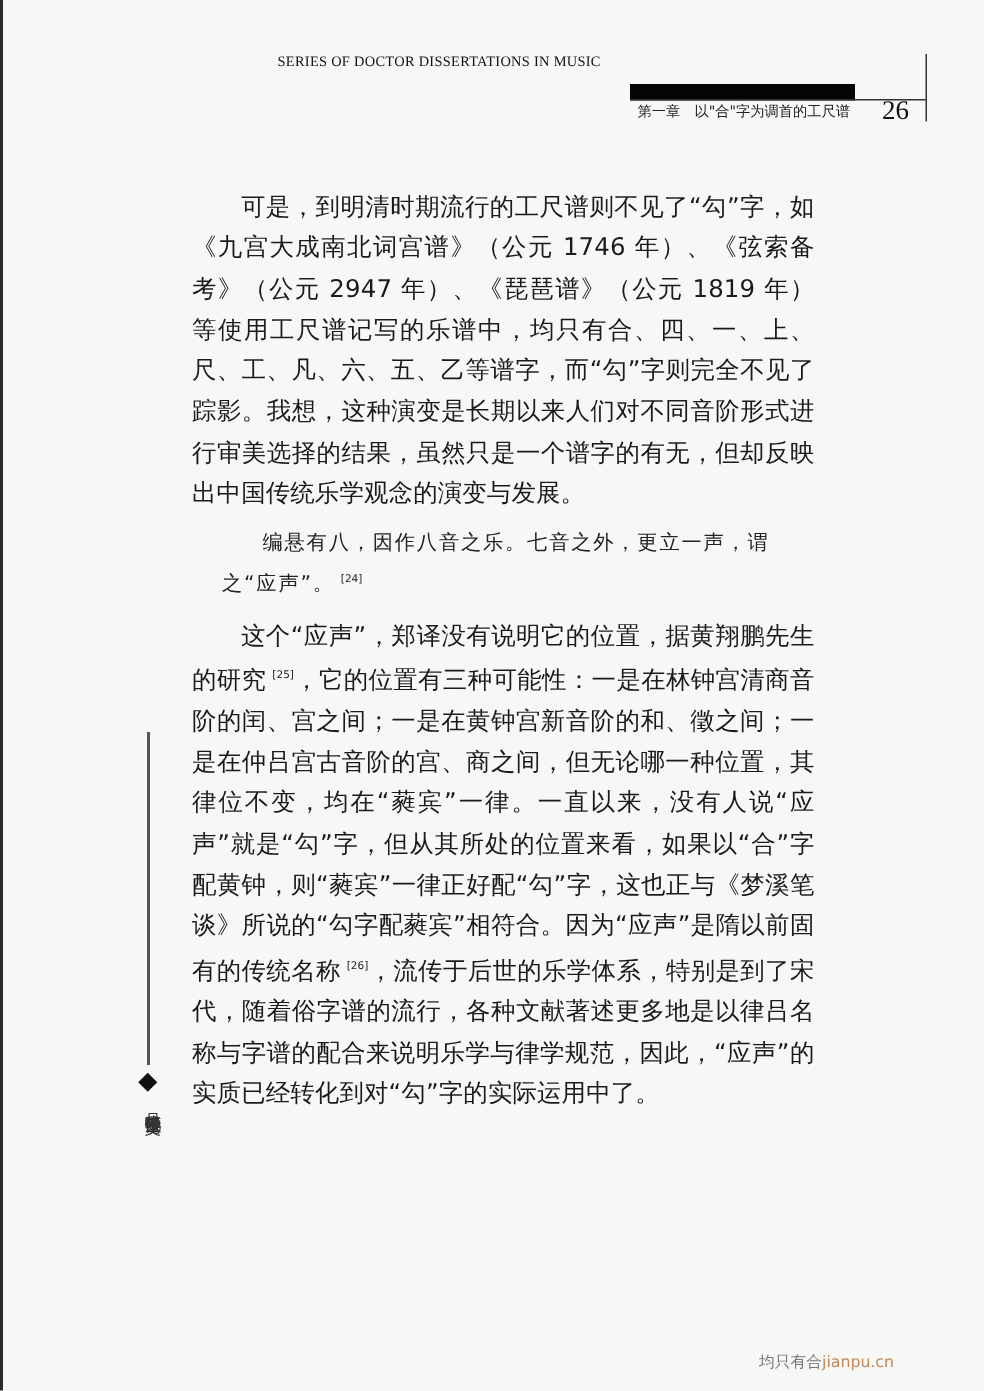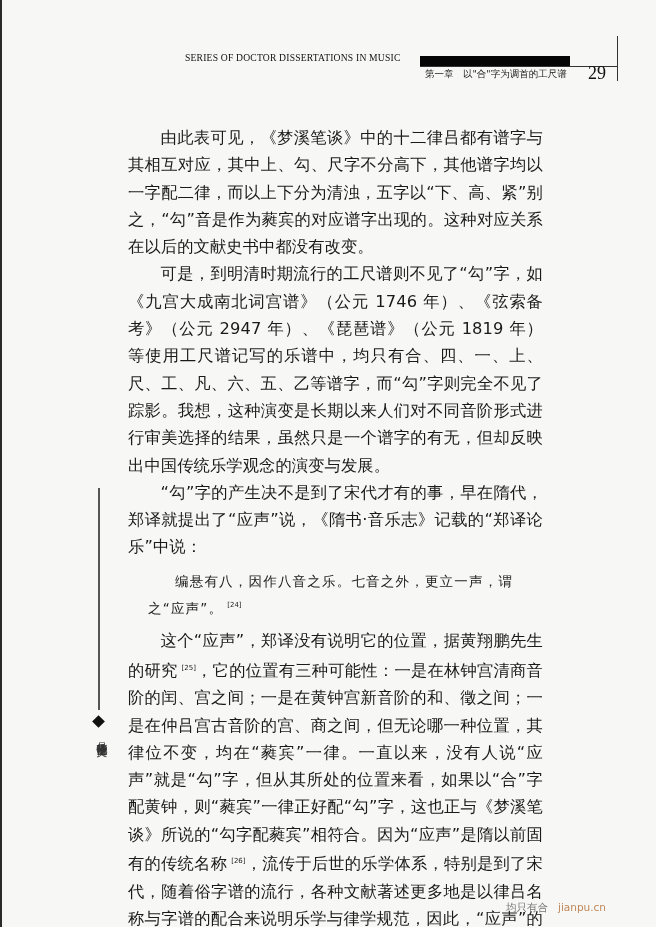--- a/index.html
+++ b/index.html
@@ -9,21 +9,21 @@
       position: relative;
       font-family: "DejaVu Serif", "Liberation Serif", serif;
       color: #1a1a1a;
     }
     .page-edge {
       position: absolute; left: 0; top: 0; width: 2px; height: 927px;
       background: #2a2a2a;
     }
     
     .series-title {
-      position: absolute; left: 185px; top: 52px;
+      position: absolute; left: 185px; top: 36px;
       font-family: "Liberation Serif", serif;
       font-size: 9.6px; letter-spacing: 0.2px; color: #111;
       white-space: nowrap;
     }
     .header-bar {
       position: absolute; left: 420px; top: 56px; width: 150px; height: 11px;
       background: #050505;
     }
     .header-rule {
       position: absolute; left: 420px; top: 66px; width: 197px; height: 1px;
@@ -71,38 +71,36 @@
     .side-label {
       position: absolute; left: 92px; top: 733px; width: 16px;
       writing-mode: vertical-rl; font-size: 11px; color: #333;
       font-family: "DejaVu Sans", sans-serif; letter-spacing: 0.5px;
     }
     .watermark {
       position: absolute; left: 506px; top: 901px;
       font-size: 10.5px; color: #777; white-space: nowrap;
       font-family: "DejaVu Sans", sans-serif;
     }
-    .watermark .domain { color: #c0885a; margin-left: 10px; }
+    .watermark .domain { color: #c0885a; margin-left: 0; }
   </style>
 </head>
 <body>
 
 <div class="page-edge"></div>
 
 <div class="series-title">SERIES OF DOCTOR DISSERTATIONS IN MUSIC</div>
 <div class="header-bar"></div>
 <div class="header-rule"></div>
 <div class="header-vrule"></div>
 <div class="chapter-title">第一章　以"合"字为调首的工尺谱</div>
-<div class="page-number">29</div>
+<div class="page-number">26</div>
 
 <div class="content">
-  <p class="para">由此表可见，《梦溪笔谈》中的十二律吕都有谱字与其相互对应，其中上、勾、尺字不分高下，其他谱字均以一字配二律，而以上下分为清浊，五字以“下、高、紧”别之，“勾”音是作为蕤宾的对应谱字出现的。这种对应关系在以后的文献史书中都没有改变。</p>
   <p class="para">可是，到明清时期流行的工尺谱则不见了“勾”字，如《九宫大成南北词宫谱》（公元 1746 年）、《弦索备考》（公元 2947 年）、《琵琶谱》（公元 1819 年）等使用工尺谱记写的乐谱中，均只有合、四、一、上、尺、工、凡、六、五、乙等谱字，而“勾”字则完全不见了踪影。我想，这种演变是长期以来人们对不同音阶形式进行审美选择的结果，虽然只是一个谱字的有无，但却反映出中国传统乐学观念的演变与发展。</p>
-  <p class="para">“勾”字的产生决不是到了宋代才有的事，早在隋代，郑译就提出了“应声”说，《隋书·音乐志》记载的“郑译论乐”中说：</p>
   <p class="quote"><span>编悬有八，因作八音之乐。七音之外，更立一声，谓之“应声”。</span><sup class="ref">[24]</sup></p>
   <p class="para"><span>这个“应声”，郑译没有说明它的位置，据黄翔鹏先生的研究</span><sup class="ref">[25]</sup><span>，它的位置有三种可能性：一是在林钟宫清商音阶的闰、宫之间；一是在黄钟宫新音阶的和、徵之间；一是在仲吕宫古音阶的宫、商之间，但无论哪一种位置，其律位不变，均在“蕤宾”一律。一直以来，没有人说“应声”就是“勾”字，但从其所处的位置来看，如果以“合”字配黄钟，则“蕤宾”一律正好配“勾”字，这也正与《梦溪笔谈》所说的“勾字配蕤宾”相符合。因为“应声”是隋以前固有的传统名称</span><sup class="ref">[26]</sup><span>，流传于后世的乐学体系，特别是到了宋代，随着俗字谱的流行，各种文献著述更多地是以律吕名称与字谱的配合来说明乐学与律学规范，因此，“应声”的实质已经转化到对“勾”字的实际运用中了。</span></p>
 
 </div>
 
 <div class="side-rule"></div>
 <div class="side-diamond"></div>
 <div class="side-label">吴晓萍博士学位论文</div>
 
 <div class="watermark"><span>均只有合</span><span class="domain">jianpu.cn</span></div>

